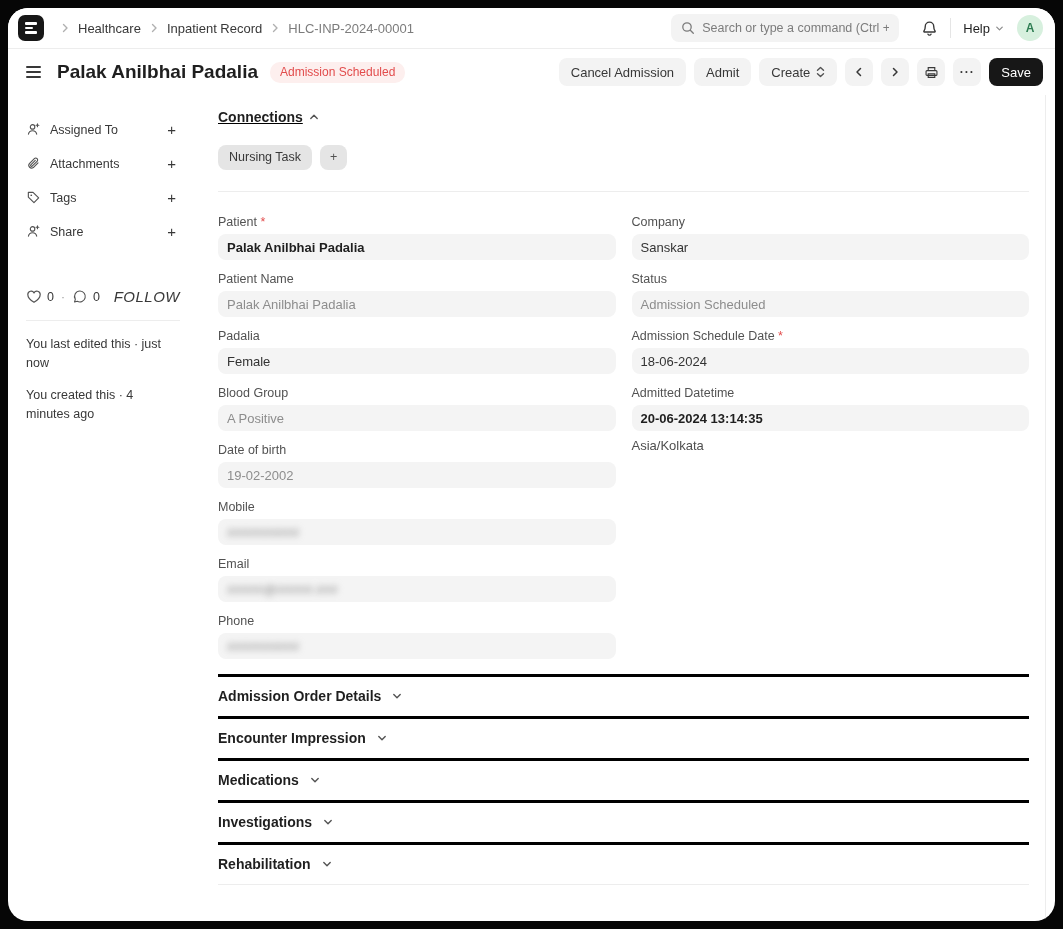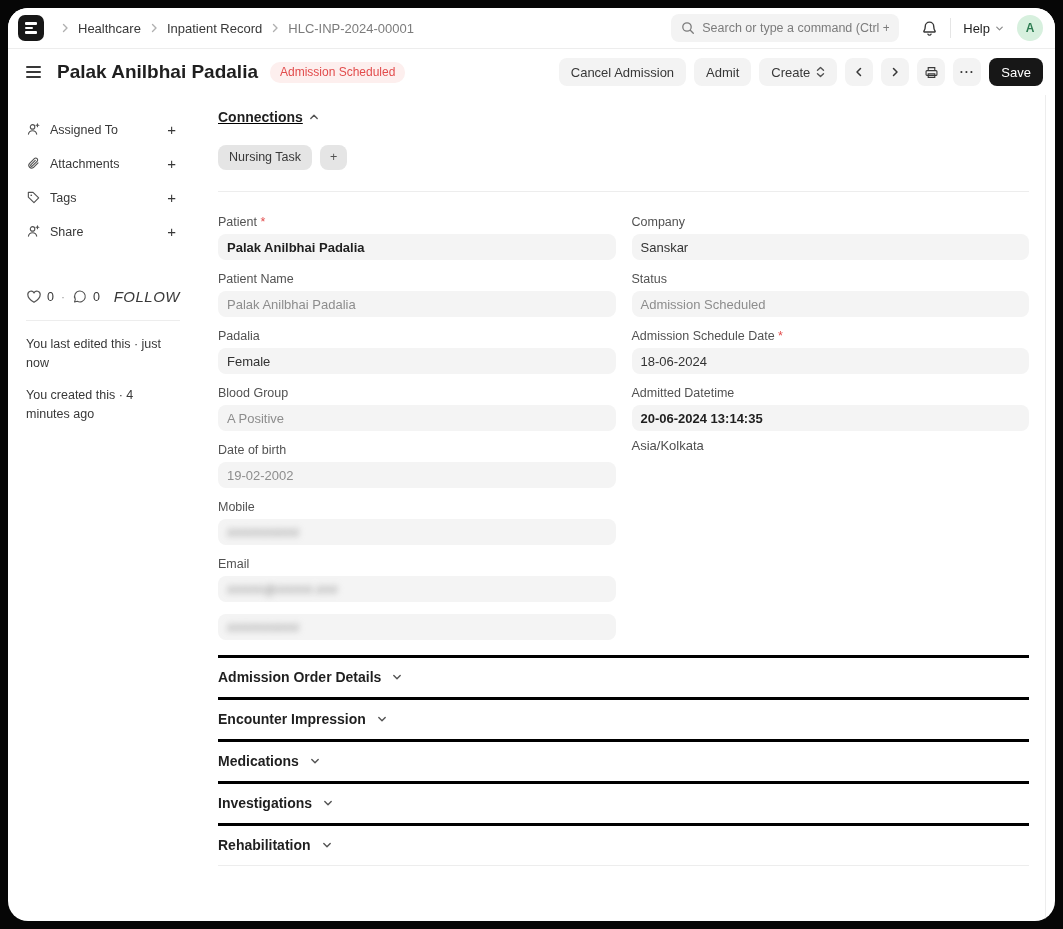--- a/index.html
+++ b/index.html
@@ -344,20 +344,21 @@
                 <span class="redacted">##########</span>
               </div>
           </div>
           <div class="field">
             <span class="flabel">Email</span>
             <div class="control">
                 <span class="redacted">#####@#####.###</span>
               </div>
           </div>
           <div class="field">
+            <span class="flabel">Phone</span>
             <div class="control">
                 <span class="redacted">##########</span>
               </div>
           </div>
         </div>
 
         <div>
           <div class="field">
             <span class="flabel">Company</span>
             <div class="control dark link">Sanskar</div>

